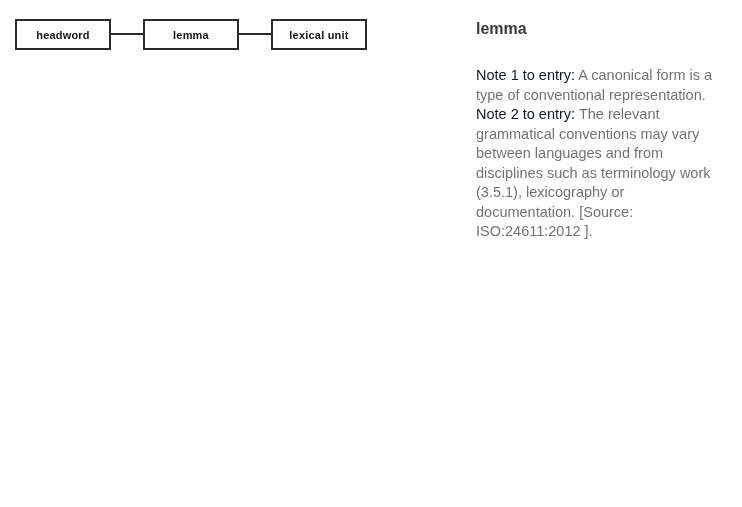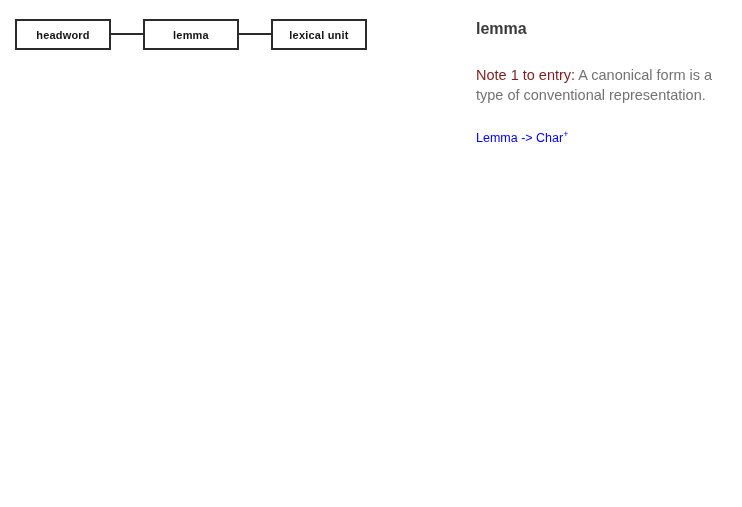--- a/index.html
+++ b/index.html
@@ -35,21 +35,21 @@
   .term {
     font-size: 16px; font-weight: bold; line-height: 20px;
     margin: 0 0 3px 0; color: #3b3b3b;
   }
   .definition {
     font-size: 15px; line-height: 20.5px; margin: 0; color: #3b3b3b;
   }
   .definition .it { font-style: italic; }
   .notes { margin-top: 27px; font-size: 14.5px; line-height: 19.5px; }
   .note { margin: 0; }
-  .note-label { color: #7f1d1d; }
+  .note-label { color: #0f172a; }
   .note-text { color: #737373; }
   .xref {
     margin-top: 22px; font-size: 12.5px; line-height: 15px;
     color: #0000ff; cursor: pointer; width: fit-content;
   }
   .xref .sup { font-size: 9px; vertical-align: super; }
 </style>
 </head>
 <body>
 
@@ -65,16 +65,16 @@
   <div class="node" id="node-lexical-unit">
     <span>lexical unit</span>
   </div>
 </div>
 
 <div class="entry">
   <h2 class="term">lemma</h2>
 
   <div class="notes">
     <p class="note"><span class="note-label">Note 1 to entry:</span><span class="note-text"> A canonical form is a type of conventional representation.</span></p>
+    <p class="note"><span class="note-label">Note 2 to entry:</span><span class="note-text"> The relevant grammatical conventions may vary between languages and from disciplines such as terminology work (3.5.1), lexicography or documentation. [Source: ISO:24611:2012 ].</span></p>
   </div>
 
-  <div class="xref"><span>Lemma -&gt; Char</span><span class="sup">+</span></div>
 </div>
 
 </body></html>

